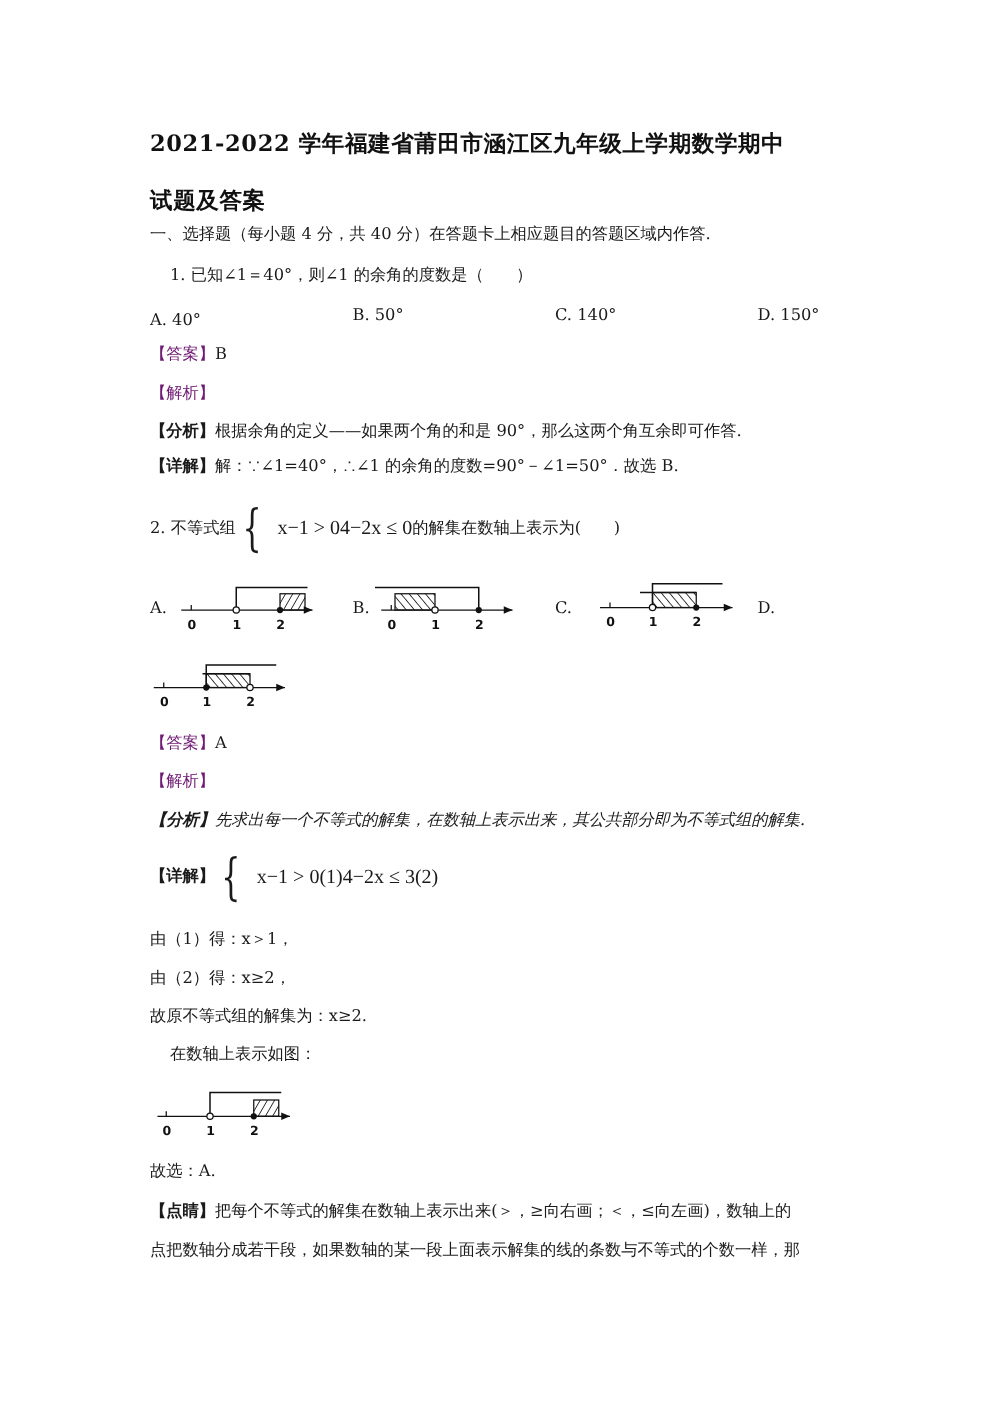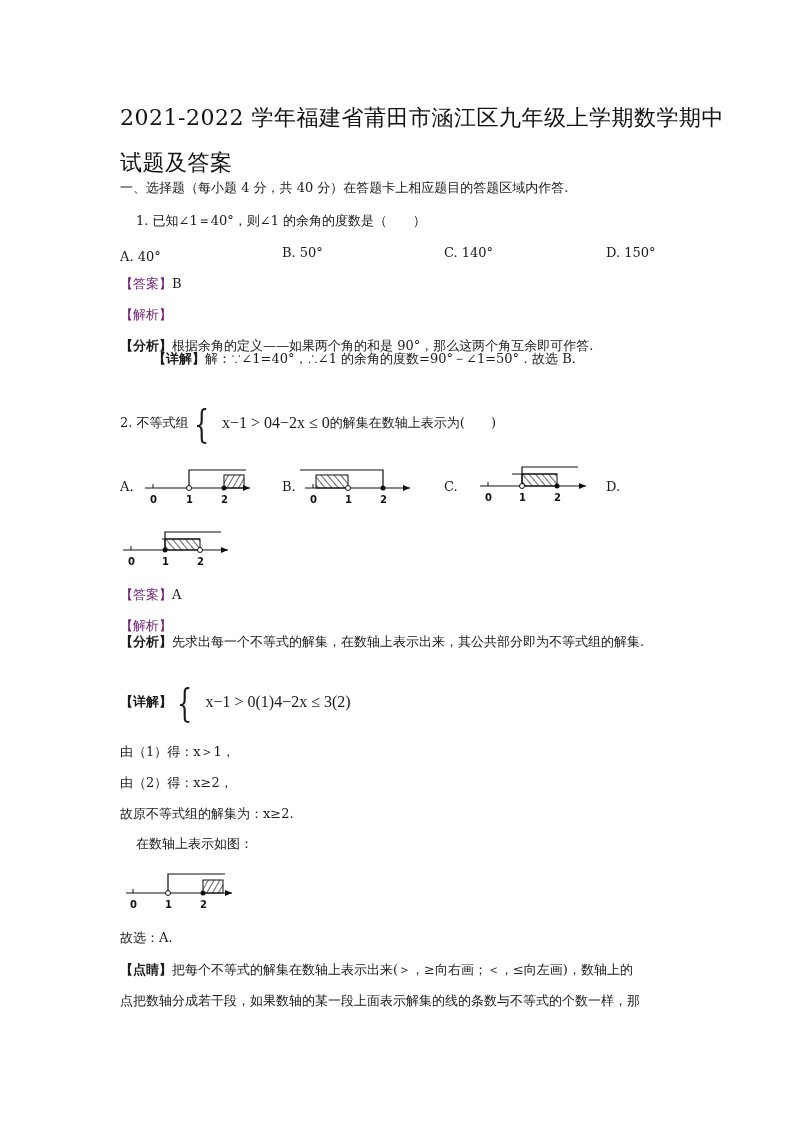--- a/index.html
+++ b/index.html
@@ -1,19 +1,19 @@
 <!DOCTYPE html>
 <html><head>
 <meta charset="utf-8">
 <style>
   html, body { margin: 0; padding: 0; background: #ffffff; }
   body { width: 793px; height: 1122px; position: relative; overflow: hidden;
          font-family: "DejaVu Serif", "Liberation Serif", serif; color: #1a1a1a; }
   .abs { position: absolute; white-space: nowrap; }
-  .title { font-size: 22px; font-weight: normal; letter-spacing: 0.5px; color: #111; }
+  .title { font-size: 18px; font-weight: bold; letter-spacing: 0.5px; color: #111; }
   .t { font-size: 13px; line-height: 16px; }
   .blue { color: #701a75; }
   .bold { font-weight: bold; }
   .brace-wrap { display: inline-flex; align-items: center; vertical-align: middle; }
   .brace { font-size: 40px; line-height: 40px; font-family: "DejaVu Serif", serif; transform: scaleX(0.6); margin-right: -2px; }
   .sys { display: inline-flex; flex-direction: row; font-family: "Liberation Serif", serif; font-size: 16px; line-height: 20px; }
   svg { position: absolute; overflow: visible; }
   svg text { font-family: "DejaVu Sans", sans-serif; font-size: 10px; font-weight: bold; fill: #111; }
 </style>
 </head>
@@ -26,21 +26,21 @@
 
 <div class="abs t" style="left:136px;top:213px;">1. 已知∠1＝40°，则∠1 的余角的度数是（　　）</div>
 <div class="abs t" style="left:120px;top:249px;"><span>A.</span>&nbsp;<span>40°</span></div>
 <div class="abs t" style="left:282px;top:245px;"><span>B.</span>&nbsp;<span>50°</span></div>
 <div class="abs t" style="left:444px;top:245px;"><span>C.</span>&nbsp;<span>140°</span></div>
 <div class="abs t" style="left:606px;top:245px;"><span>D.</span>&nbsp;<span>150°</span></div>
 
 <div class="abs t" style="left:120px;top:276px;"><span class="blue">【答案】</span><span>B</span></div>
 <div class="abs t blue" style="left:120px;top:307px;">【解析】</div>
 <div class="abs t" style="left:120px;top:338px;"><span class="bold">【分析】</span><span>根据余角的定义——如果两个角的和是 90°，那么这两个角互余即可作答.</span></div>
-<div class="abs t" style="left:120px;top:351px;margin-left:33px;"><span class="bold">【详解】</span><span>解：∵∠1=40°，∴∠1 的余角的度数=90°－∠1=50°．故选 B.</span></div>
+<div class="abs t" style="left:120px;top:366px;"><span class="bold">【详解】</span><span>解：∵∠1=40°，∴∠1 的余角的度数=90°－∠1=50°．故选 B.</span></div>
 
 <div class="abs t" style="left:120px;top:399px;height:48px;display:flex;align-items:center;">
   <span>2. 不等式组</span>
   <span class="brace-wrap">
     <span class="brace">{</span>
     <span class="sys">
       <span style="padding-left:10px;">x−1 &gt; 0</span>
       <span>4−2x ≤ 0</span>
     </span>
   </span>
@@ -112,21 +112,21 @@
   <rect x="165" y="539" width="35" height="11" fill="url(#hatchL)" stroke="#111" stroke-width="1"></rect>
   <circle cx="165" cy="550" r="2.5" fill="#111"></circle>
   <circle cx="200" cy="550" r="2.5" fill="#fff" stroke="#111"></circle>
   <text x="128" y="565">0</text>
   <text x="162" y="565">1</text>
   <text x="197" y="565">2</text>
 </svg>
 
 <div class="abs t" style="left:120px;top:587px;"><span class="blue">【答案】</span><span>A</span></div>
 <div class="abs t blue" style="left:120px;top:618px;">【解析】</div>
-<div class="abs t" style="left:120px;top:634px;"><span class="bold">【分析】</span><span>先求出每一个不等式的解集，在数轴上表示出来，其公共部分即为不等式组的解集.</span></div>
+<div class="abs t" style="left:120px;top:649px;font-style:italic;"><span class="bold">【分析】</span><span>先求出每一个不等式的解集，在数轴上表示出来，其公共部分即为不等式组的解集.</span></div>
 
 <div class="abs t" style="left:120px;top:678px;height:48px;display:flex;align-items:center;">
   <span class="bold">【详解】</span>
   <span class="brace-wrap">
     <span class="brace">{</span>
     <span class="sys">
       <span style="padding-left:10px;">x−1 &gt; 0(1)</span>
       <span>4−2x ≤ 3(2)</span>
     </span>
   </span>

